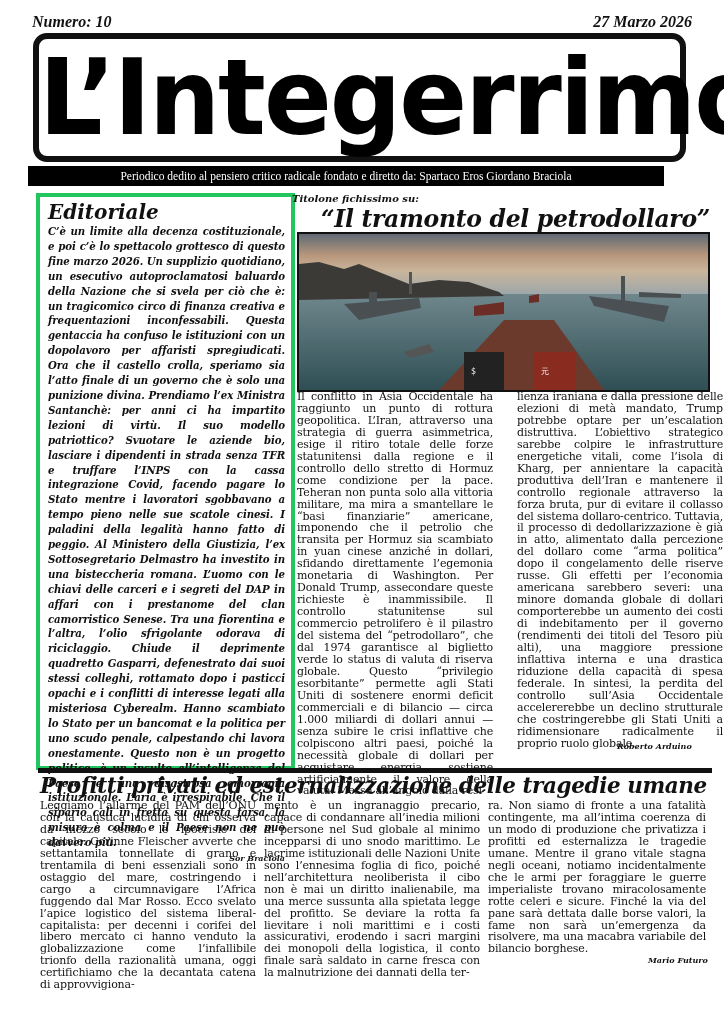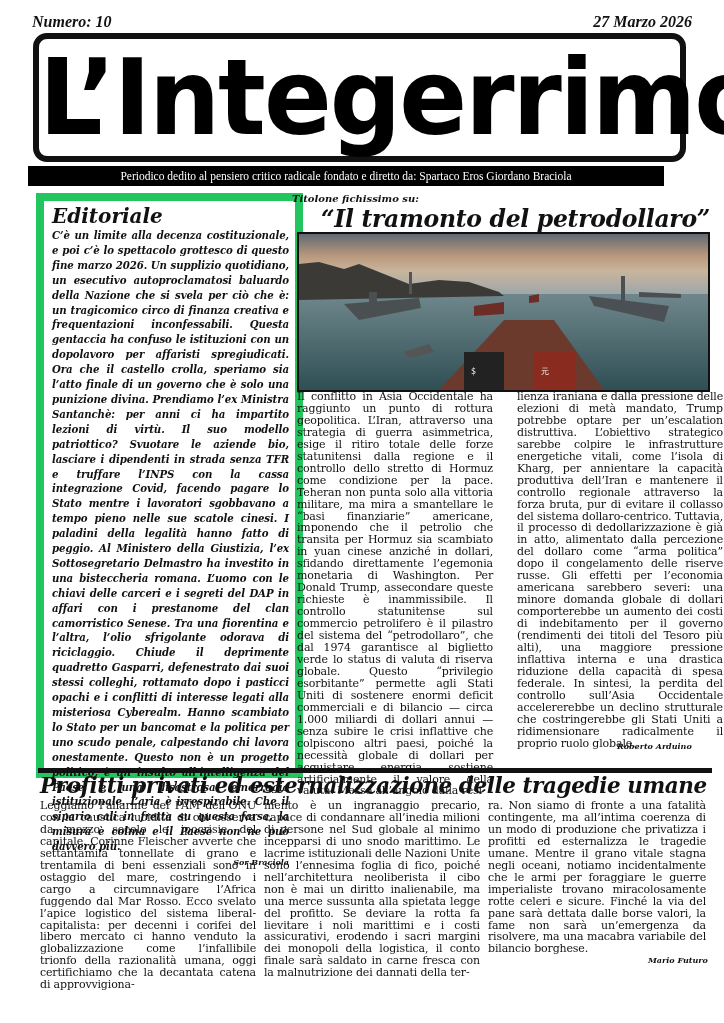--- a/index.html
+++ b/index.html
@@ -3,21 +3,21 @@
 <meta charset="utf-8">
 <style>
   html, body { margin:0; padding:0; background:#fff; }
   body { width:724px; height:1023px; position:relative; overflow:hidden; color:#111; font-family:"DejaVu Serif", serif; }
   .meta { position:absolute; top:13px; font-family:"Liberation Serif", serif; font-style:italic; font-weight:bold; font-size:16px; }
   #issue { left:32px; }
   #date { right:32px; }
   .masthead { position:absolute; left:33px; top:33px; width:641px; height:117px; border:6px solid #111; border-radius:14px; display:flex; align-items:center; justify-content:flex-start; }
   .masthead span { font-family:"DejaVu Sans", sans-serif; font-weight:bold; font-size:100px; letter-spacing:-2px; line-height:1; transform:scaleY(1.05); color:#000; }
   .banner { position:absolute; left:28px; top:166px; width:636px; height:20px; background:#000; color:#fff; text-align:center; font-family:"Liberation Serif", serif; font-size:11.5px; line-height:20px; }
-  .edit-box { position:absolute; left:36px; top:193px; width:237px; height:565px; border:8px solid #22c55e; padding:4px 6px 0 8px; box-sizing:content-box; }
+  .edit-box { position:absolute; left:36px; top:193px; width:237px; height:565px; border:4px solid #22c55e; padding:4px 6px 0 8px; box-sizing:content-box; }
   .edit-title { font-family:"DejaVu Serif", serif; font-weight:bold; font-style:italic; font-size:20px; line-height:22px; margin:0 0 1px 0; }
   .edit-body { font-family:"DejaVu Serif", serif; font-style:italic; font-weight:bold; font-size:10.2px; line-height:14.9px; text-align:justify; margin:0; letter-spacing:-0.1px; }
   .sig { font-family:"DejaVu Serif", serif; font-style:italic; font-weight:bold; font-size:8px; text-align:right; margin-top:3px; }
   .kicker { position:absolute; left:292px; top:193px; font-family:"DejaVu Serif", serif; font-style:italic; font-weight:bold; font-size:10px; }
   .headline { position:absolute; left:292px; top:204px; width:418px; text-align:right; font-family:"DejaVu Serif", serif; font-style:italic; font-weight:bold; font-size:23.5px; line-height:30px; letter-spacing:-0.3px; white-space:nowrap; }
   .photo { position:absolute; left:297px; top:232px; width:409px; height:156px; border:2px solid #111; overflow:hidden; background:#5a6d72; }
   .photo svg { display:block; }
   .col { position:absolute; font-family:"DejaVu Serif", serif; font-size:11px; line-height:11.95px; text-align:justify; margin:0; letter-spacing:-0.15px; }
   #c1 { left:297px; top:391px; width:196px; }
   #c2 { left:517px; top:391px; width:206px; }

